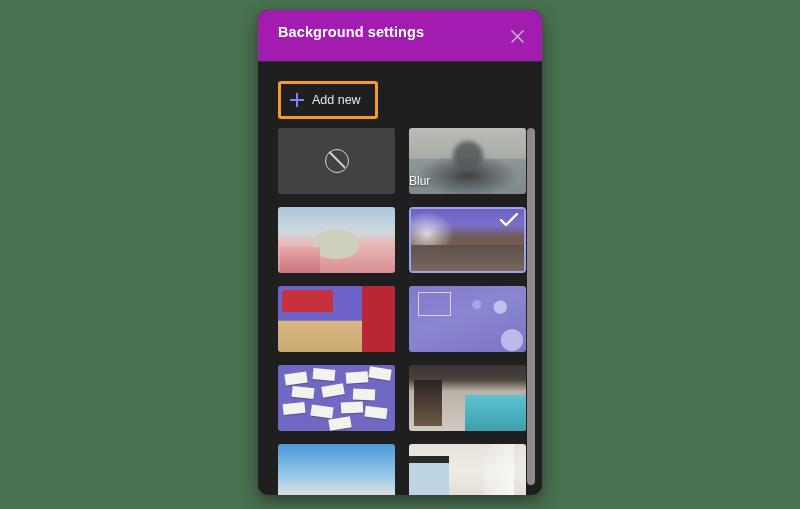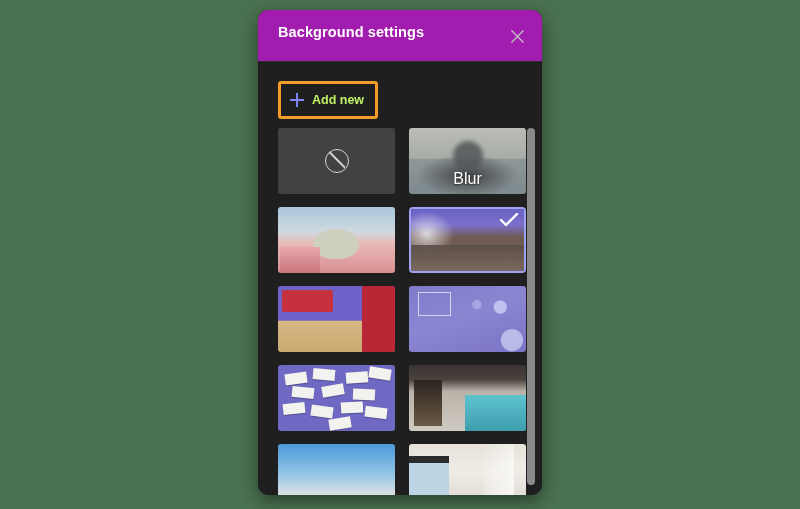--- a/index.html
+++ b/index.html
@@ -88,22 +88,22 @@
   }
   #plus-icon::before, #plus-icon::after {
     content: "";
     position: absolute;
     background: #7f85f5;
   }
   #plus-icon::before { left: 6px; top: 0; width: 1.6px; height: 14px; }
   #plus-icon::after  { top: 6px; left: 0; height: 1.6px; width: 14px; }
   #addnew-label {
     font-size: 12.5px;
-    font-weight: bold;
-    color: #bef264;
+    font-weight: normal;
+    color: #e5e5e5;
   }
 
   
   #grid-area {
     position: absolute;
     left: 0;
     top: 118px;
     width: 284px;
     height: 367px;
     overflow: hidden;
@@ -184,22 +184,22 @@
     border-radius: 50%;
     background: #55585a;
     opacity: 0.85;
     filter: blur(2px);
   }
   .blur-label {
     position: absolute;
     left: 0;
     right: 0;
     bottom: 6px;
-    text-align: center;
-    font-size: 16px;
+    text-align: left;
+    font-size: 12px;
     color: #ffffff;
     text-shadow: 0 1px 2px rgba(0,0,0,0.6);
   }
   
   .art-circus {
     background:
       radial-gradient(circle at 22% 78%, #f4e9e0 0 7%, rgba(0,0,0,0) 8%),
       linear-gradient(180deg, #a9c7dd 0%, #cfd9de 38%, #e8b9b6 55%, #d98f92 100%);
     position: relative;
   }

